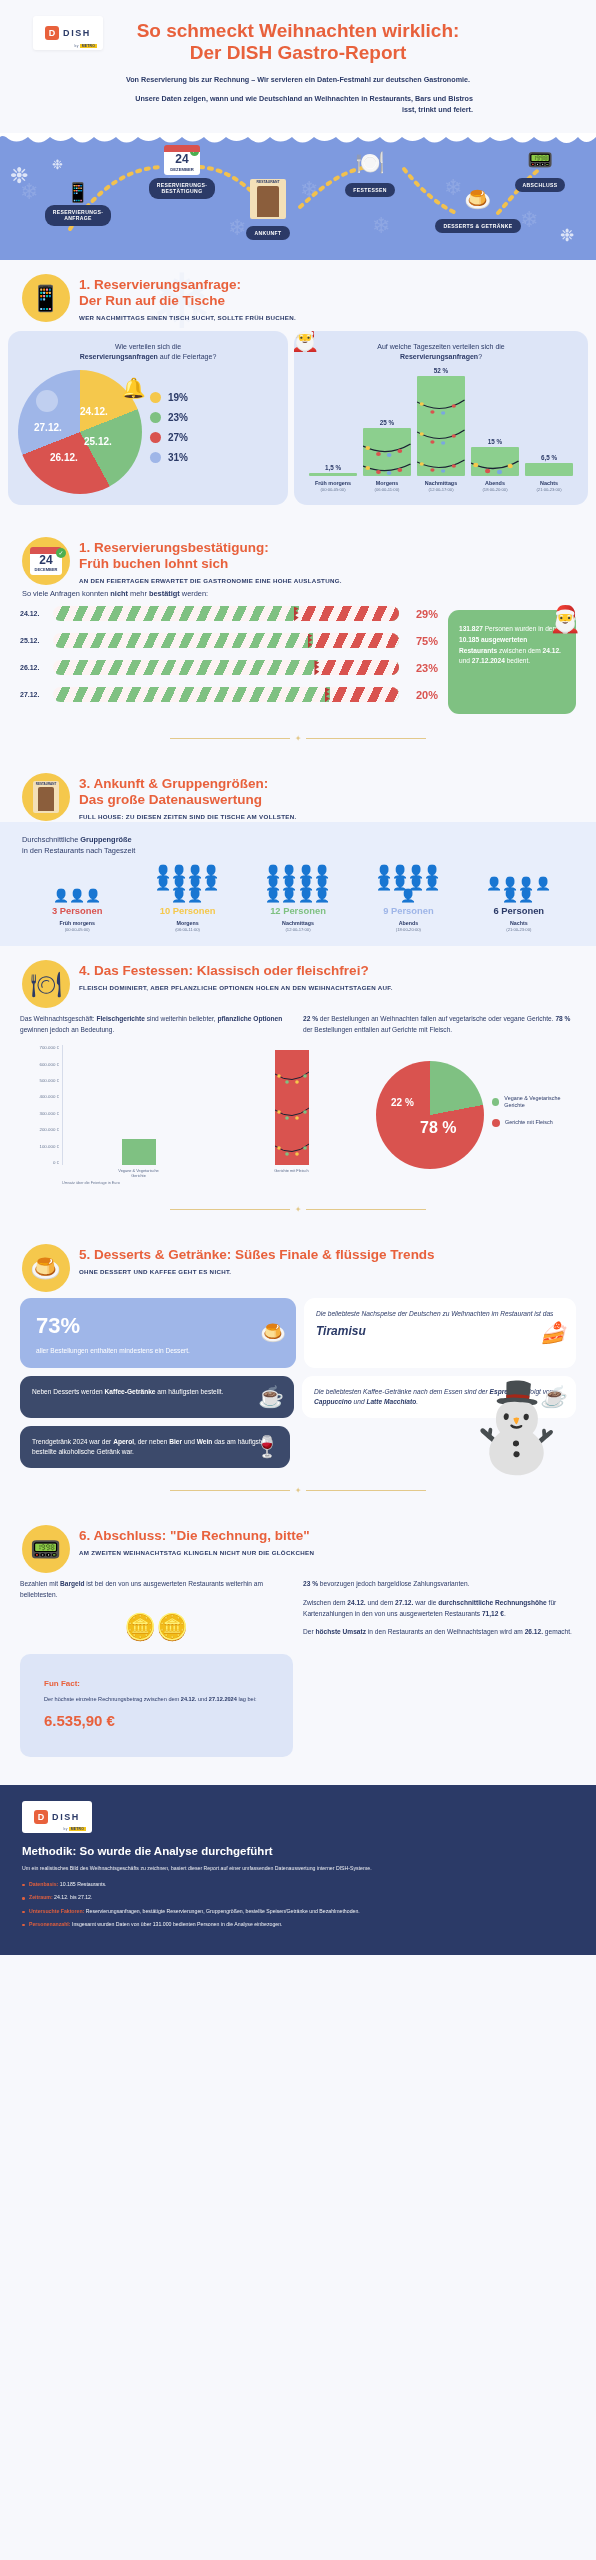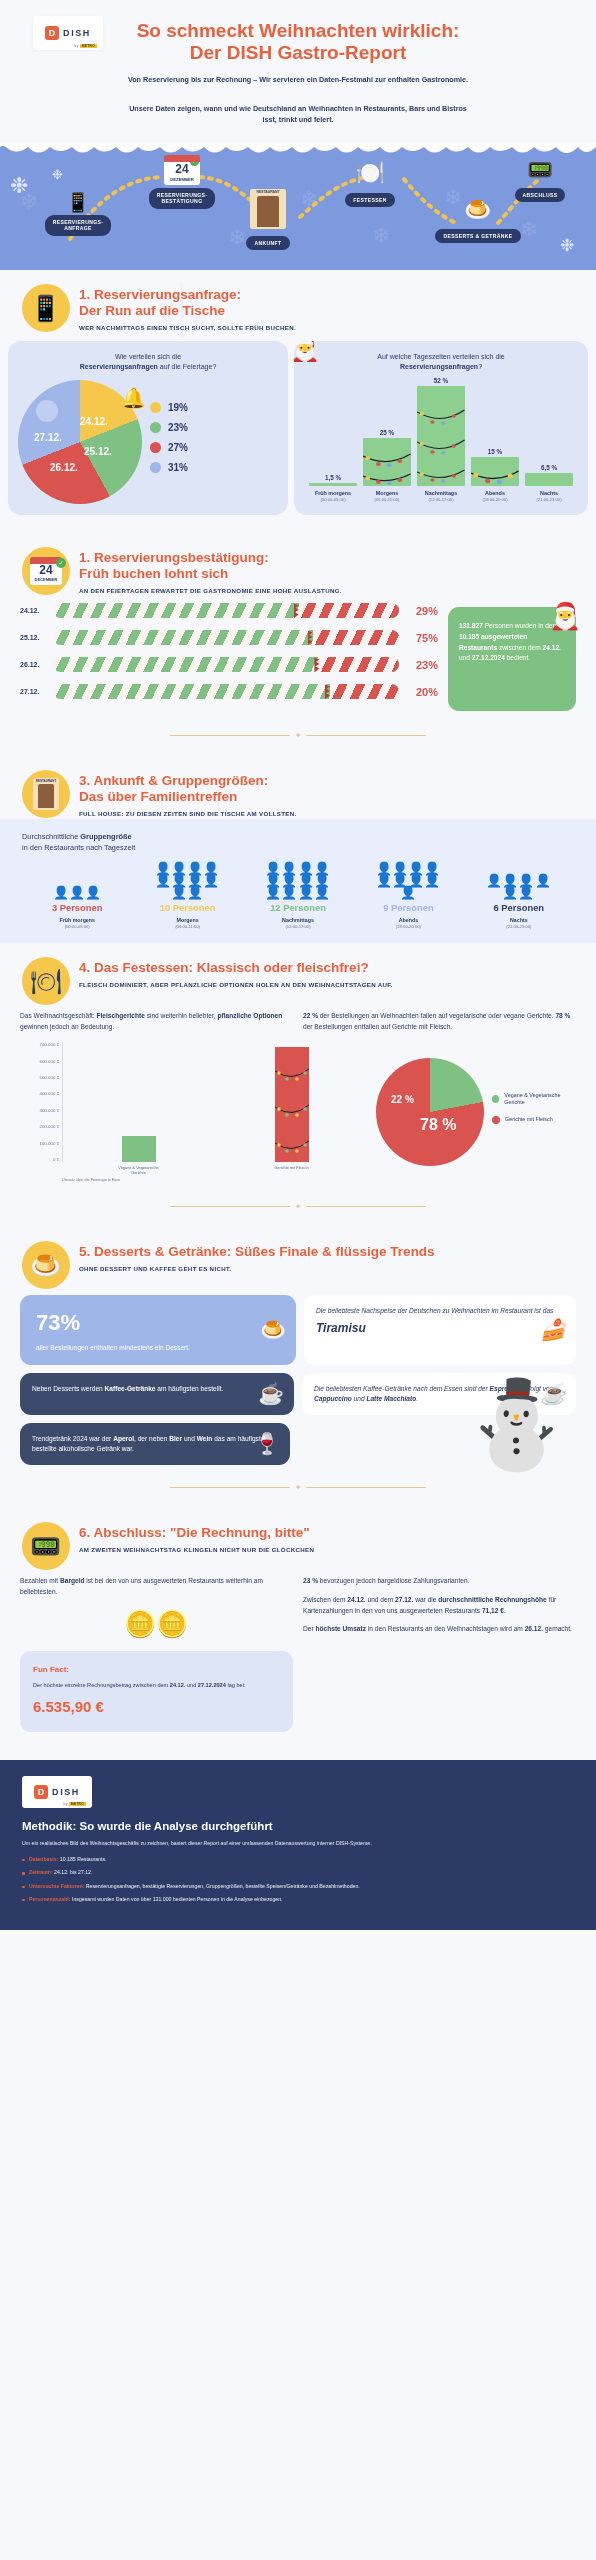--- a/index.html
+++ b/index.html
@@ -21,21 +21,21 @@
   }
   .logo-mark{width:14px;height:14px;background:#e8613c;border-radius:3px;color:#fff;font-size:9px;
     display:flex;align-items:center;justify-content:center;font-weight:bold;}
   .logo-text{font-size:9px;font-weight:bold;letter-spacing:1.6px;color:#2b3a67;}
   .logo-sub{position:absolute;bottom:2px;right:6px;font-size:3.4px;color:#5a6a8a;letter-spacing:.2px;}
   .logo-sub b{background:#f5c518;color:#2b3a67;padding:0 2px;}
   h1.main-title{
     font-size:19px;line-height:1.18;color:#e8613c;font-weight:bold;margin:6px auto 10px;width:430px;
   }
   .sub1,.sub2{font-size:7.2px;line-height:1.45;font-weight:bold;color:#2b3a67;width:350px;margin:0 auto;}
-  .sub2{margin-top:19px;}
+  .sub2{margin-top:9px;text-align:right;}
 
   
   .journey{position:relative;background:#7e9adf;height:127px;overflow:hidden;}
   .icicles{position:absolute;top:0;left:0;width:100%;height:16px;}
   .j-title{position:relative;text-align:center;color:#fff;font-size:14px;font-weight:bold;padding-top:14px;letter-spacing:.2px;}
   .snow{position:absolute;color:#ffffff;opacity:.75;font-size:14px;}
   .snow.faint{opacity:.13;font-size:22px;}
   .jnode{position:absolute;text-align:center;}
   .pill{
     background:#2b3a67;color:#fff;border-radius:9px;font-size:5.1px;font-weight:bold;
@@ -146,21 +146,21 @@
   .c-white{background:#fff;color:#2b3a67;font-style:italic;}
   .c-big{font-size:22px;font-weight:bold;display:block;margin-bottom:3px;}
   .c-em{font-size:12px;font-weight:bold;display:block;margin-top:2px;}
   .c-ico{position:absolute;right:9px;top:50%;transform:translateY(-50%);font-size:21px;}
   .snowman{position:absolute;right:6px;bottom:-2px;font-size:86px;line-height:1;}
 
   
   .s6-body{display:flex;gap:10px;padding:6px 20px 14px;}
   .s6-col{flex:1;font-size:6.6px;line-height:1.6;color:#2b3a67;}
   .s6-col b{font-weight:bold;}
-  .funfact{background:#dde5f7;border-radius:10px;padding:13px;margin-top:4px;}
+  .funfact{background:#dde5f7;border-radius:10px;padding:24px;margin-top:4px;}
   .ff-title{color:#e8613c;font-weight:bold;font-size:8px;margin-bottom:4px;}
   .ff-amount{font-size:15px;font-weight:bold;color:#e8613c;margin-top:5px;}
   .coins{font-size:26px;text-align:center;margin:6px 0;}
 
   
   .method{background:#2b3a67;color:#fff;padding:16px 22px 22px;margin-top:8px;}
   .m-logo{width:70px;height:32px;background:#fff;border-radius:3px;display:flex;align-items:center;
     justify-content:center;gap:4px;margin-bottom:12px;position:relative;}
   .m-title{font-size:11.5px;font-weight:bold;margin-bottom:7px;}
   .m-intro{font-size:5.2px;line-height:1.6;opacity:.92;margin-bottom:8px;}
@@ -183,21 +183,21 @@
       <div class="logo-text">DISH</div>
       <div class="logo-sub">
         <span>by</span>
         <b>METRO</b>
       </div>
     </div>
     <h1 class="main-title">
       <span>So schmeckt Weihnachten wirklich:</span><br>
       <span>Der DISH Gastro-Report</span>
     </h1>
-    <div class="sub1">Von Reservierung bis zur Rechnung – Wir servieren ein Daten-Festmahl zur enthalten Gastronomie.</div>
+    <div class="sub1">Von Reservierung bis zur Rechnung – Wir servieren ein Daten-Festmahl zur deutschen Gastronomie.</div>
     <div class="sub2">Unsere Daten zeigen, wann und wie Deutschland an Weihnachten in Restaurants, Bars und Bistros isst, trinkt und feiert.</div>
   </div>
 
   <div class="journey">
     <svg class="icicles" viewBox="0 0 596 16" preserveAspectRatio="none">
       <path d="M0,0 H596 V4 Q586,14 578,4 Q566,16 556,4 Q544,13 534,4 Q522,15 512,4 Q500,12 490,4 Q478,15 468,4 Q456,13 446,4 Q434,15 424,4 Q412,12 402,4 Q390,15 380,4 Q368,13 358,4 Q346,15 336,4 Q324,12 314,4 Q302,15 292,4 Q280,13 270,4 Q258,15 248,4 Q236,12 226,4 Q214,15 204,4 Q192,13 182,4 Q170,15 160,4 Q148,12 138,4 Q126,15 116,4 Q104,13 94,4 Q82,15 72,4 Q60,12 50,4 Q38,15 28,4 Q16,13 6,4 Q2,2 0,4 Z" fill="#ffffff"></path>
     </svg>
 
     <div class="snow faint" style="left:20px;top:46px;">❄</div>
     <div class="snow faint" style="left:88px;top:70px;">❄</div>
@@ -412,20 +412,23 @@
       </div>
       <div class="sec-titles">
         <div class="sec-title">
           <span>1. Reservierungsbestätigung:</span><br>
           <span>Früh buchen lohnt sich</span>
         </div>
         <div class="sec-kicker">AN DEN FEIERTAGEN ERWARTET DIE GASTRONOMIE EINE HOHE AUSLASTUNG.</div>
       </div>
     </div>
 
+    <div class="s2-intro">
+      <span>So viele Anfragen konnten </span><b>nicht</b><span> mehr </span><b>bestätigt</b><span> werden:</span>
+    </div>
 
     <div class="s2-body">
       <div class="candy-list">
         <div class="candy-row">
           <div class="candy-date">24.12.</div>
           <div class="candy">
             <div class="red" style="width:29%;"></div>
               <div class="break" style="right:29%;"></div>
           </div>
           <div class="candy-pct">29%</div>
@@ -472,21 +475,21 @@
     <div class="sec-head">
       <div class="sec-badge">
         <div style="width:26px;height:32px;background:#f3e0b8;border-radius:2px;position:relative;">
           <div style="font-size:3px;font-weight:bold;color:#2b3a67;text-align:center;padding-top:1px;">RESTAURANT</div>
           <div style="position:absolute;left:5px;top:6px;right:5px;bottom:2px;background:#8b5e3c;border-radius:2px 2px 0 0;"></div>
         </div>
       </div>
       <div class="sec-titles">
         <div class="sec-title">
           <span>3. Ankunft &amp; Gruppengrößen:</span><br>
-          <span>Das über Familientreffen</span>
+          <span>Das große Datenauswertung</span>
         </div>
         <div class="sec-kicker">FULL HOUSE: ZU DIESEN ZEITEN SIND DIE TISCHE AM VOLLSTEN.</div>
       </div>
     </div>
 
     <div class="people-band">
       <div class="people-title">
         <span>Durchschnittliche </span><b>Gruppengröße</b><br><span> in den Restaurants nach Tageszeit</span>
       </div>
       <div class="people-cols">

